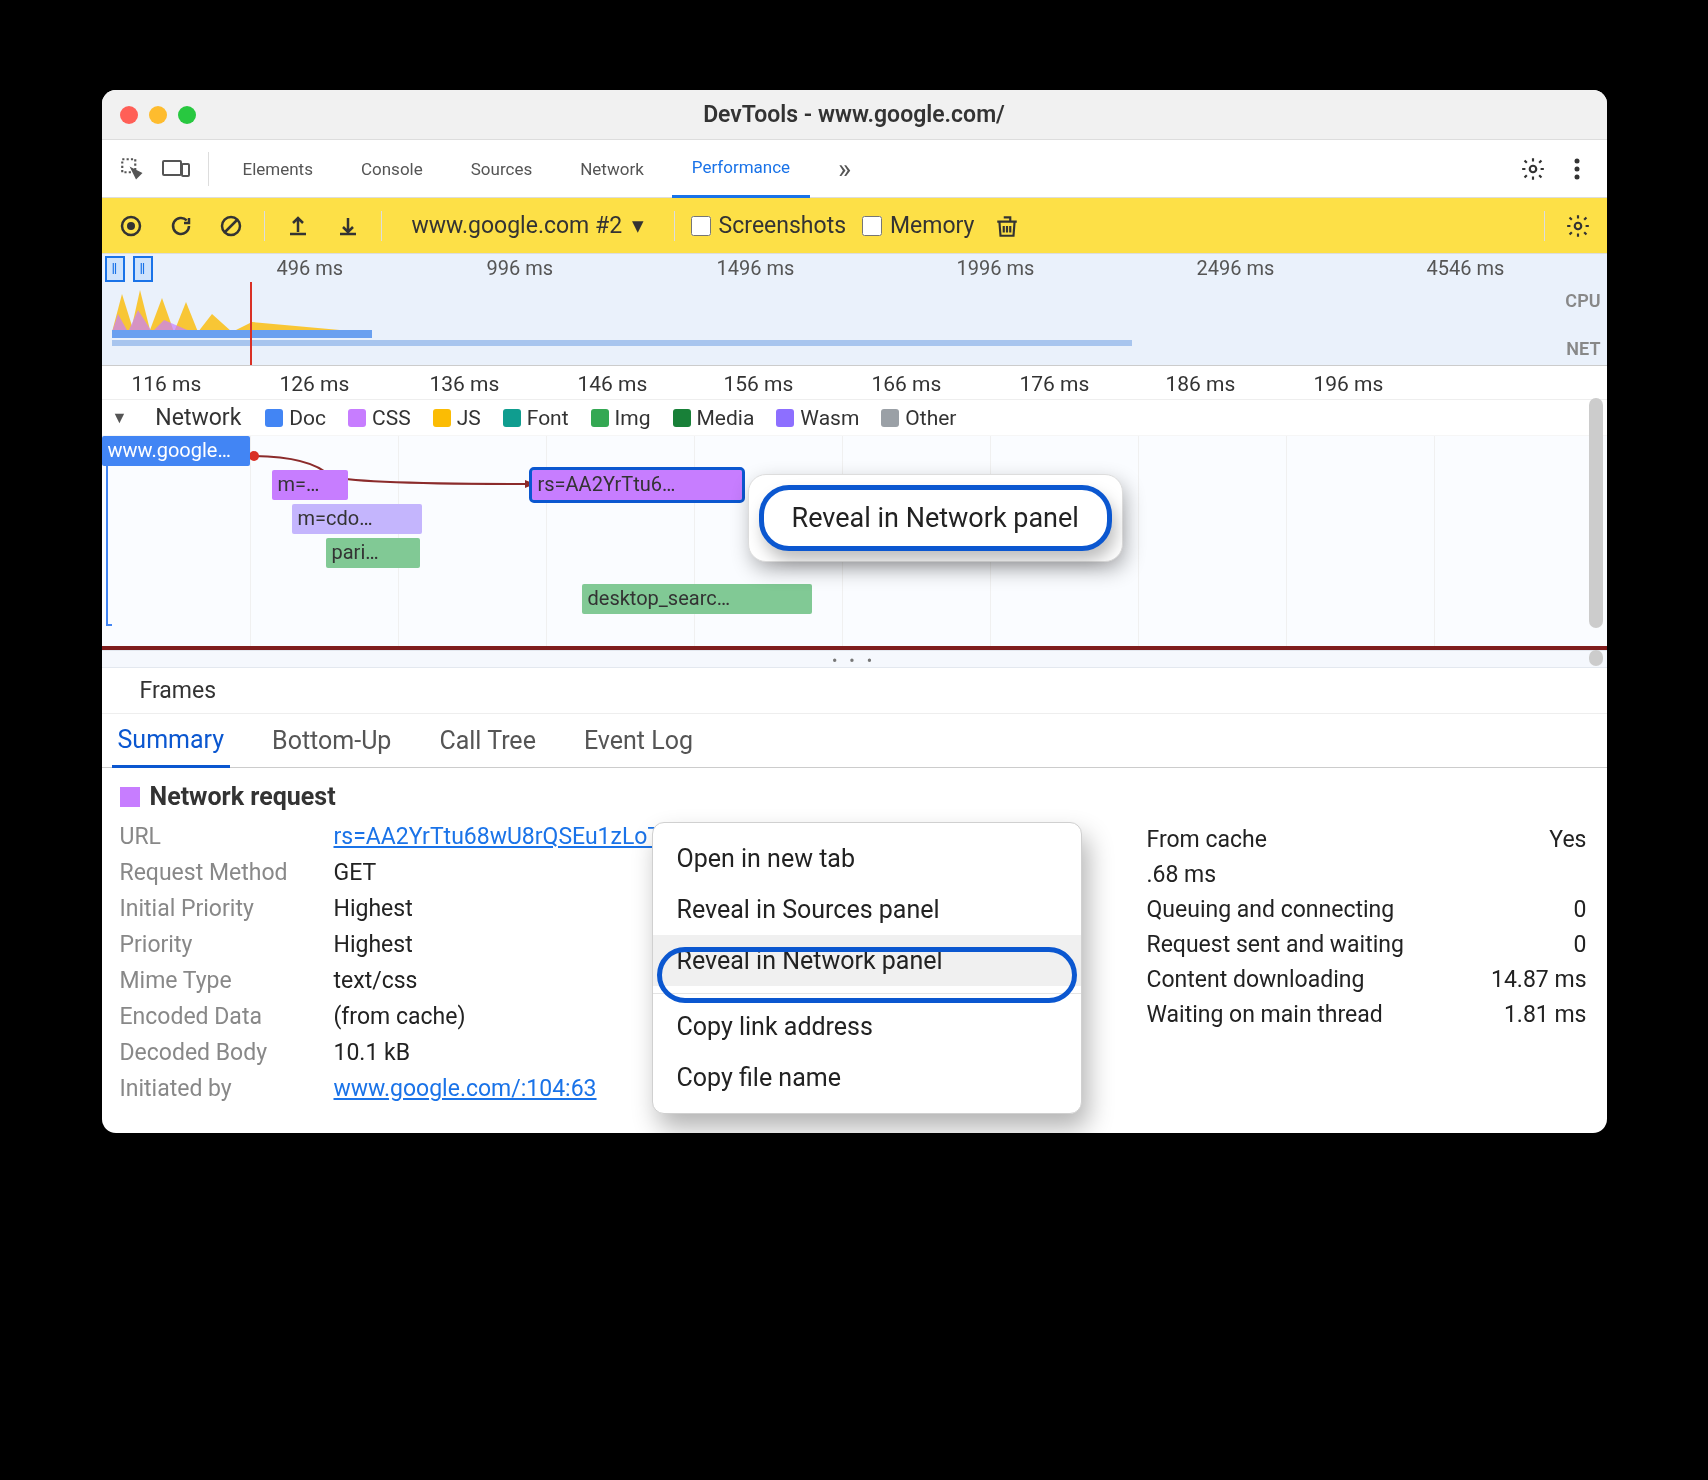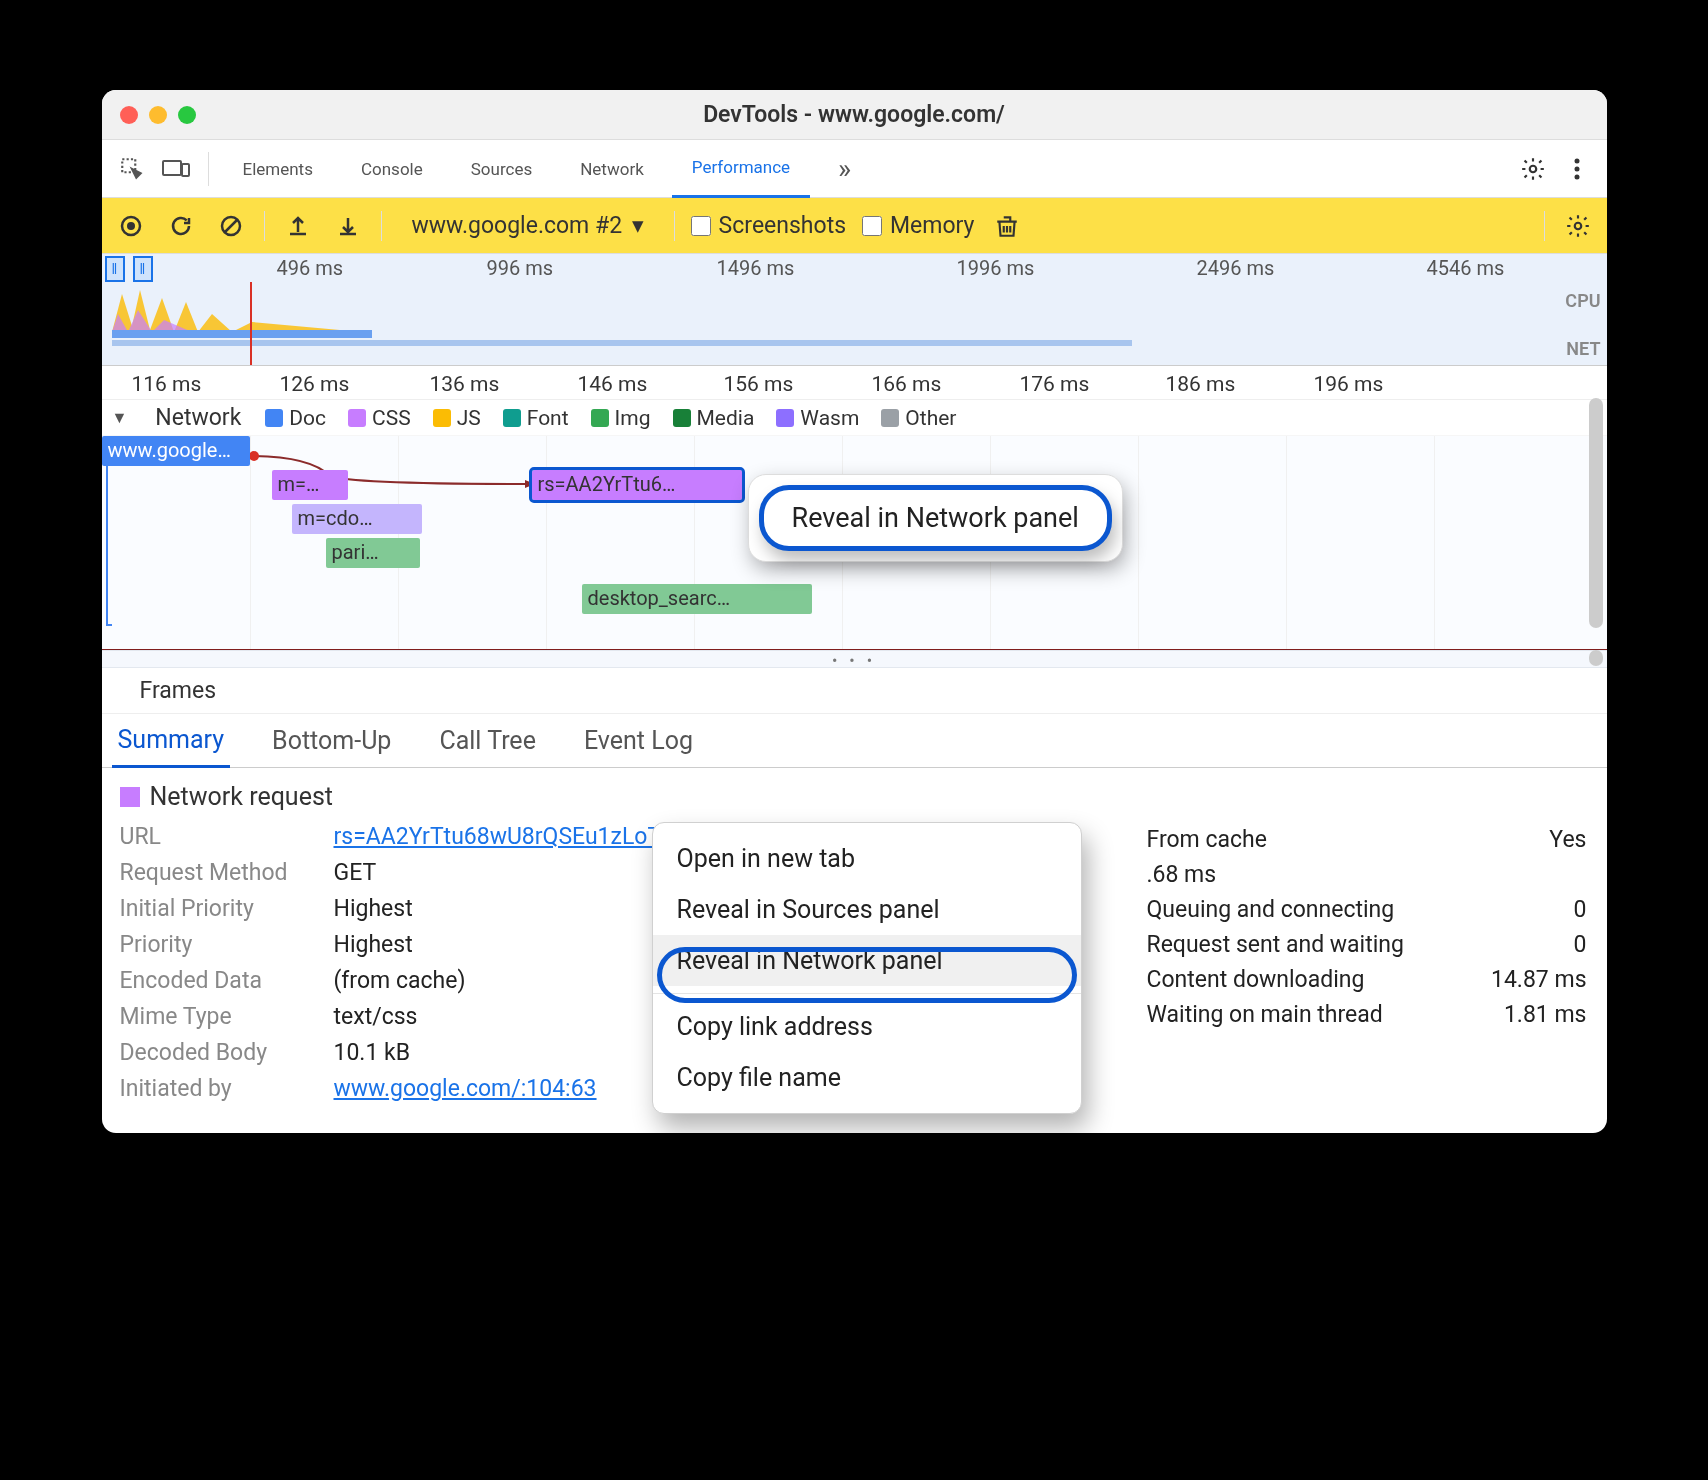--- a/index.html
+++ b/index.html
@@ -43,39 +43,39 @@
 .timeline-header { height: 34px; background: #fff; border-bottom: 1px solid #eee; position: relative; }
 .timeline-header .tick { position: absolute; top: 6px; font-size: 21px; color: #333; }
 
 .network-section { background: #fff; position: relative; }
 .net-row { height: 36px; display: flex; align-items: center; padding-left: 10px; gap: 24px; border-bottom: 1px solid #f6f6f6; }
 .net-row .tri { margin-right: 4px; color: #555; }
 .net-row .label { font-size: 23px; color: #333; }
 .legend-item { display: flex; align-items: center; gap: 6px; font-size: 21px; color: #333; }
 .legend-swatch { width: 18px; height: 18px; border-radius: 3px; }
 
-.waterfall { position: relative; height: 214px; background: #fafcff; border-bottom: 1px solid #7f1d1d; }
+.waterfall { position: relative; height: 214px; background: #fafcff; border-bottom: 4px solid #7f1d1d; }
 .wf-bar { position: absolute; height: 30px; border-radius: 2px; font-size: 20px; color: #333; padding: 2px 6px; white-space: nowrap; overflow: hidden; }
 .wf-grid { position: absolute; inset: 0; }
 .wf-col { position: absolute; top: 0; bottom: 0; width: 1px; background: #f0f0f0; }
 
 .tooltip-pop { position: absolute; top: 172px; left: 100px; }
 .tooltip-inner { background: #fff; border: 5px solid #0b57d0; border-radius: 30px; padding: 12px 28px; font-size: 27px; color: #222; box-shadow: 4px 10px 16px rgba(0,0,0,0.25); }
 .tooltip-shell { padding: 10px; background: #fff; border-radius: 18px; box-shadow: 3px 8px 20px rgba(0,0,0,0.3); border: 1px solid #ddd; }
 
 .divider-h { height: 18px; background: #f5f8fd; border-top: 1px solid #e3e8ef; border-bottom: 1px solid #e3e8ef; text-align: center; color: #777; font-size: 16px; letter-spacing: 4px; }
 
 .frames-row { height: 46px; border-bottom: 1px solid #eee; display: flex; align-items: center; padding-left: 38px; font-size: 23px; color: #333; }
 
 .subtabs { height: 54px; border-bottom: 1px solid #ccc; display: flex; align-items: center; padding-left: 10px; gap: 36px; }
 .subtab { font-size: 25px; color: #555; padding: 0 6px; height: 54px; display: flex; align-items: center; }
 .subtab.active { color: #0b57d0; border-bottom: 3px solid #0b57d0; }
 
 .details { padding: 14px 18px 22px 18px; position: relative; }
-.details h3 { font-size: 25px; font-weight: 400; color: #333; display: flex; align-items: center; gap: 10px; margin-bottom: 12px; }
+.details h3 { font-size: 25px; font-weight: 700; color: #333; display: flex; align-items: center; gap: 10px; margin-bottom: 12px; }
 .details .swatch { width: 20px; height: 20px; background: #c77dff; }
 .details .row { display: flex; font-size: 23px; margin-bottom: 9px; }
 .details .key { color: #888; width: 214px; flex-shrink: 0; }
 .details .val { color: #222; }
 .details .link { color: #1a73e8; text-decoration: underline; }
 
 .right-col { position: absolute; right: 20px; top: 58px; width: 440px; }
 .right-col .rrow { display: flex; justify-content: space-between; font-size: 23px; color: #222; margin-bottom: 8px; gap: 24px; }
 .right-col .rrow .rkey { }
 .right-col .rrow .rval { }
@@ -344,26 +344,26 @@
       </div>
     <div class="row">
         <div class="key">Initial Priority</div>
         <div class="val">Highest</div>
       </div>
     <div class="row">
         <div class="key">Priority</div>
         <div class="val">Highest</div>
       </div>
     <div class="row">
+        <div class="key">Mime Type</div>
+        <div class="val">text/css</div>
+      </div>
+    <div class="row">
         <div class="key">Encoded Data</div>
         <div class="val">(from cache)</div>
-      </div>
-    <div class="row">
-        <div class="key">Mime Type</div>
-        <div class="val">text/css</div>
       </div>
     <div class="row">
         <div class="key">Decoded Body</div>
         <div class="val">10.1 kB</div>
       </div>
     <div class="row">
         <div class="key">Initiated by</div>
         <a href="#" class="val link">www.google.com/:104:63</a>
       </div>
 

